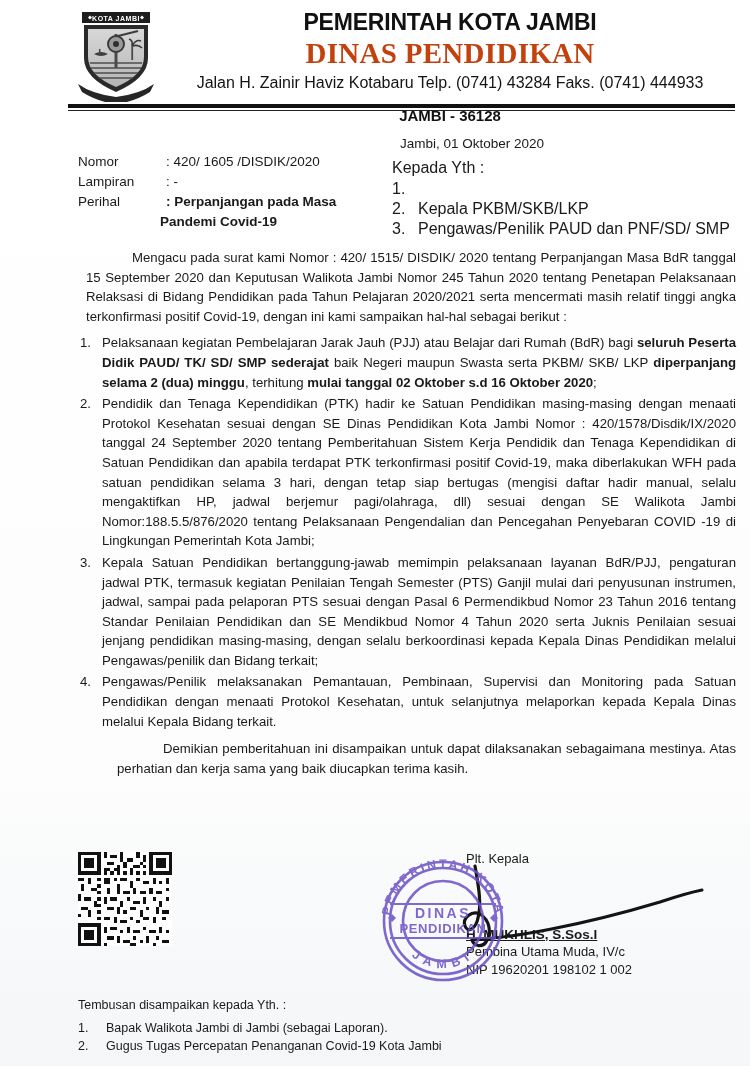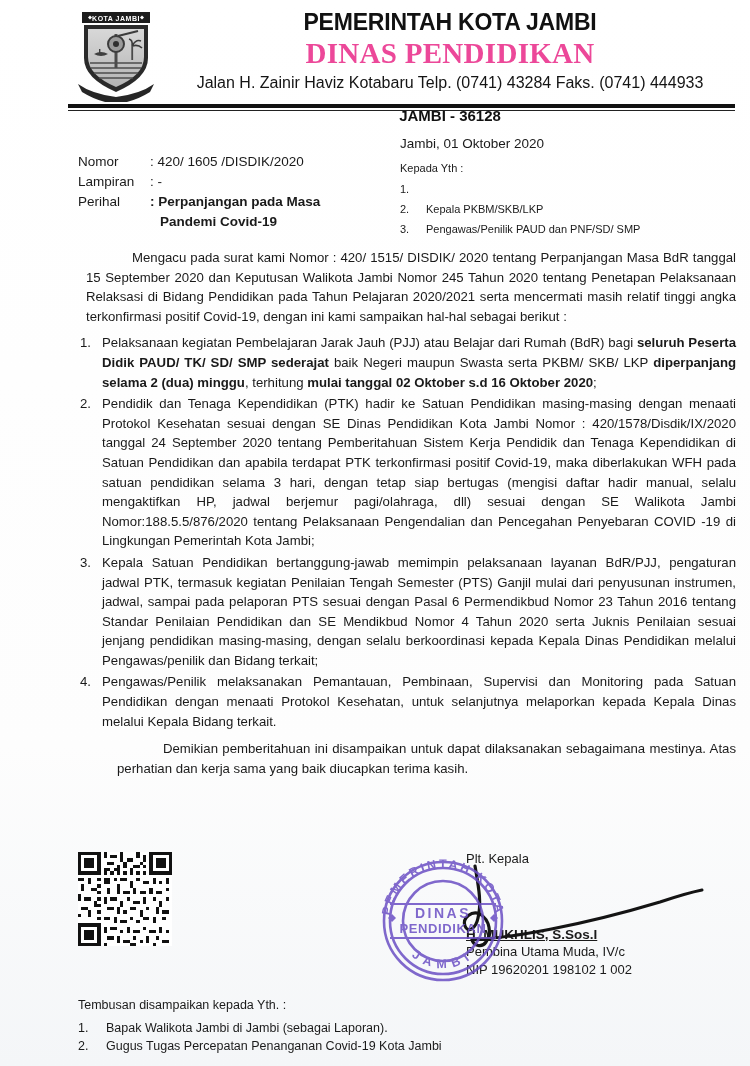--- a/index.html
+++ b/index.html
@@ -46,21 +46,21 @@
     font-size: 23px;
     letter-spacing: -0.2px;
     color: #111;
     line-height: 1.1;
   }
   .org-line2 {
     font-family: "Liberation Serif", serif;
     font-weight: 700;
     font-size: 29px;
     letter-spacing: 0.3px;
-    color: #ec4899;
+    color: #c2410c;
     line-height: 1.15;
     margin-top: 2px;
   }
   .org-addr {
     font-family: Liberation Sans, sans-serif;
     font-size: 16px;
     color: #141414;
     margin-top: 3px;
     line-height: 1.15;
   }
@@ -83,34 +83,34 @@
   
   .refblock {
     position: absolute;
     left: 78px; top: 152px;
     width: 320px;
     font-size: 13.5px;
     line-height: 20px;
   }
   .refrow { display: flex; justify-content: space-between; }
   .reflabel { width: 72px; flex: none; }
-  .refval { flex: 1; }
+  .refval { flex: 1; margin-left: 16px; }
   .refval.b, .reflabel.b { font-weight: 700; }
   .refcont { margin-left: 82px; font-weight: 700; }
 
   .dateline {
     position: absolute;
     left: 400px; top: 136px;
     font-size: 13.5px;
   }
   .addressee {
     position: absolute;
-    left: 400px; top: 158px;
+    left: 392px; top: 158px;
     width: 345px;
-    font-size: 11px;
+    font-size: 16px;
     line-height: 20px;
   }
   .addressee .to { margin-bottom: 1px; }
   .addressee ol {
     margin: 0; padding: 0;
     list-style: none;
   }
   .addressee li {
     display: flex;
     line-height: 20px;

